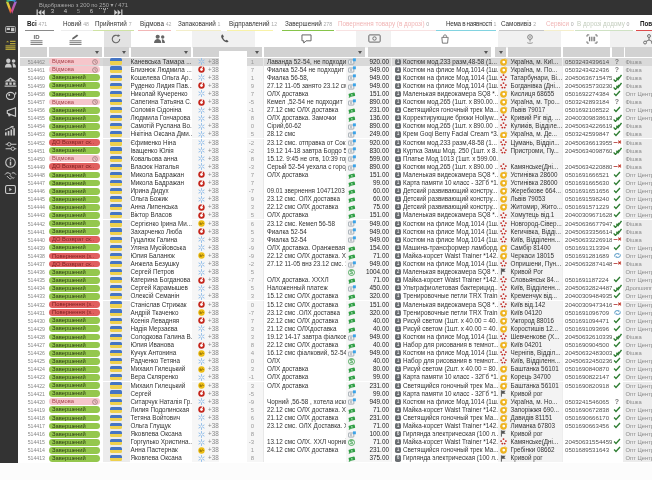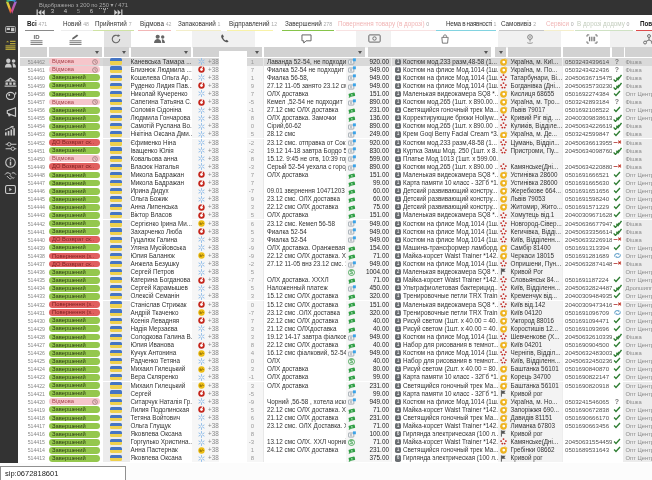--- a/index.html
+++ b/index.html
@@ -2415,13 +2415,12 @@
             <path d="M2 0.5 v9" stroke="#444" stroke-width="1.3"></path>
             <path d="M2.6 1 h5.5 l-2 2.2 2 2.2 h-5.5 z" fill="#555"></path>
           </svg>Кривой рог</i>
         <i class="c c10"></i>
         <i class="c c11"></i>
         <i class="c c12">Опт Центр</i>
       </div>
   </div>
   <div id="censor"></div>
   <div id="botbar"></div>
-  <div id="sip">sip:0672818601</div>
 </div>
 </body></html>

